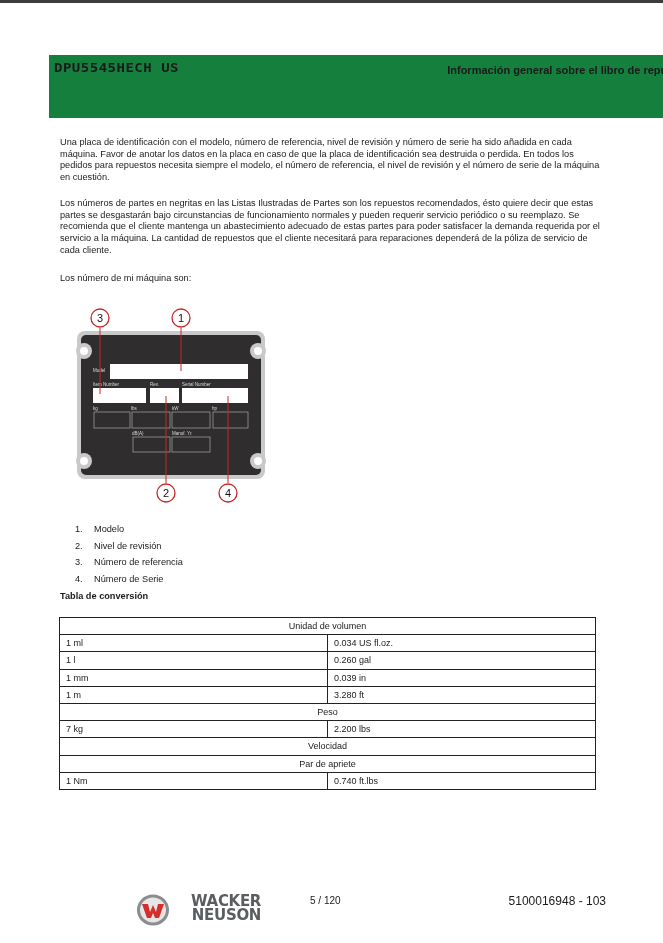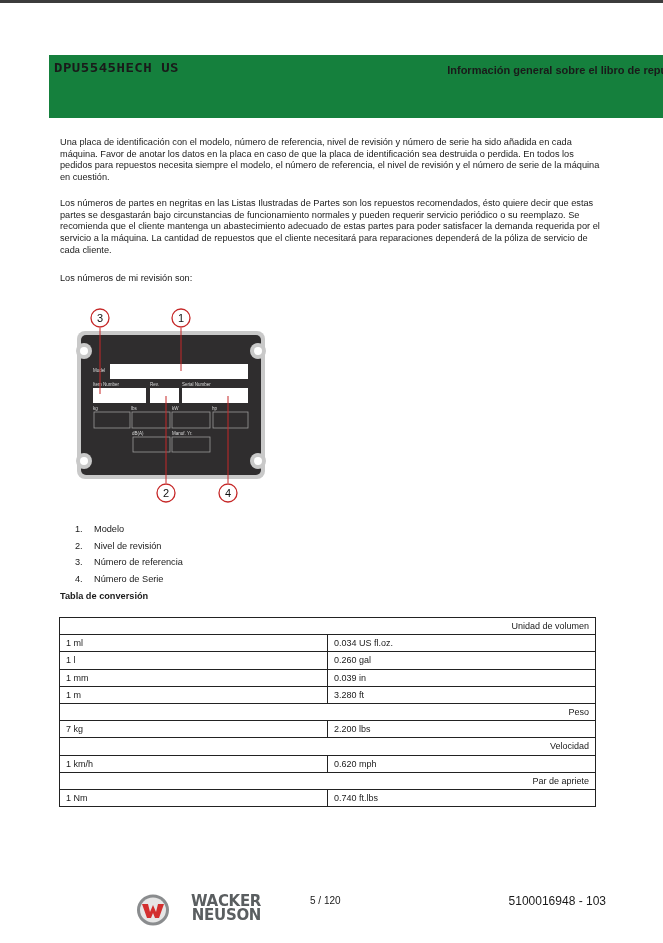--- a/index.html
+++ b/index.html
@@ -13,40 +13,40 @@
   .p1 { top: 137px; }
   .p2 { top: 198px; }
   .p3 { top: 273px; }
   .plate-wrap { position: absolute; left: 76px; top: 305px; width: 192px; height: 200px; }
   .legend { position: absolute; left: 75px; top: 524px; font-size: 9.2px; color: #1a1a1a; }
   .legend li { list-style: none; height: 16.5px; display: flex; }
   .legend .num { width: 19px; }
   .table-title { position: absolute; left: 60px; top: 591px; font-size: 9.2px; font-weight: bold; color: #1a1a1a; text-align: center; }
   table.conv { position: absolute; left: 59px; top: 617px; width: 537px; border-collapse: collapse; font-size: 9px; color: #1a1a1a; }
   table.conv td { border: 1px solid #222; height: 17.2px; padding: 0 6px; }
-  table.conv td.section { text-align: right; }
+  table.conv td.section { text-align: center; }
   table.conv td.left { width: 268px; margin-left: 17px; }
   .footer-logo { position: absolute; left: 135px; top: 893px; }
   .footer-brand { position: absolute; left: 191px; top: 894px; font-family: "DejaVu Sans", sans-serif; font-weight: bold; font-size: 15px; line-height: 14px; color: #5a5e60; letter-spacing: -0.3px; text-align: right; }
   .footer-page { position: absolute; left: 310px; top: 895px; font-size: 10px; color: #1a1a1a; }
   .footer-doc { position: absolute; right: 57px; top: 894px; font-size: 12px; color: #1a1a1a; }
 </style>
 </head>
 <body>
 
 <div class="topbar"></div>
 
 <div class="header">
   <div class="header-model">DPU5545HECH US</div>
   <div class="header-title">Información general sobre el libro de repuestos</div>
 </div>
 
 <p class="para p1">Una placa de identificación con el modelo, número de referencia, nivel de revisión y número de serie ha sido añadida en cada máquina. Favor de anotar los datos en la placa en caso de que la placa de identificación sea destruida o perdida. En todos los pedidos para repuestos necesita siempre el modelo, el número de referencia, el nivel de revisión y el número de serie de la máquina en cuestión.</p>
 <p class="para p2">Los números de partes en negritas en las Listas Ilustradas de Partes son los repuestos recomendados, ésto quiere decir que estas partes se desgastarán bajo circunstancias de funcionamiento normales y pueden requerir servicio periódico o su reemplazo. Se recomienda que el cliente mantenga un abastecimiento adecuado de estas partes para poder satisfacer la demanda requerida por el servicio a la máquina. La cantidad de repuestos que el cliente necesitará para reparaciones dependerá de la póliza de servicio de cada cliente.</p>
-<p class="para p3">Los números de mi revisión son:</p>
+<p class="para p3">Los número de mi máquina son:</p>
 
 <div class="plate-wrap">
   <svg width="192" height="200" viewBox="0 0 192 200">
 
     <rect x="1" y="26" width="188" height="148" rx="8" fill="#c9c9c9"></rect>
     <rect x="5" y="30" width="180" height="140" rx="5" fill="#2f2d2e"></rect>
 
     <circle cx="8" cy="46" r="8" fill="#c9c9c9"></circle>
     <circle cx="182" cy="46" r="8" fill="#c9c9c9"></circle>
     <circle cx="8" cy="156" r="8" fill="#c9c9c9"></circle>
@@ -141,24 +141,20 @@
         <td class="section" colspan="2">Peso</td>
       </tr>
     <tr>
         <td class="left">7 kg</td>
         <td>2.200 lbs</td>
       </tr>
     <tr>
         <td class="section" colspan="2">Velocidad</td>
       </tr>
     <tr>
-        <td class="left">1 km/h</td>
-        <td>0.620 mph</td>
-      </tr>
-    <tr>
         <td class="section" colspan="2">Par de apriete</td>
       </tr>
     <tr>
         <td class="left">1 Nm</td>
         <td>0.740 ft.lbs</td>
       </tr>
   </tbody>
 </table>
 
 <div class="footer-logo">

